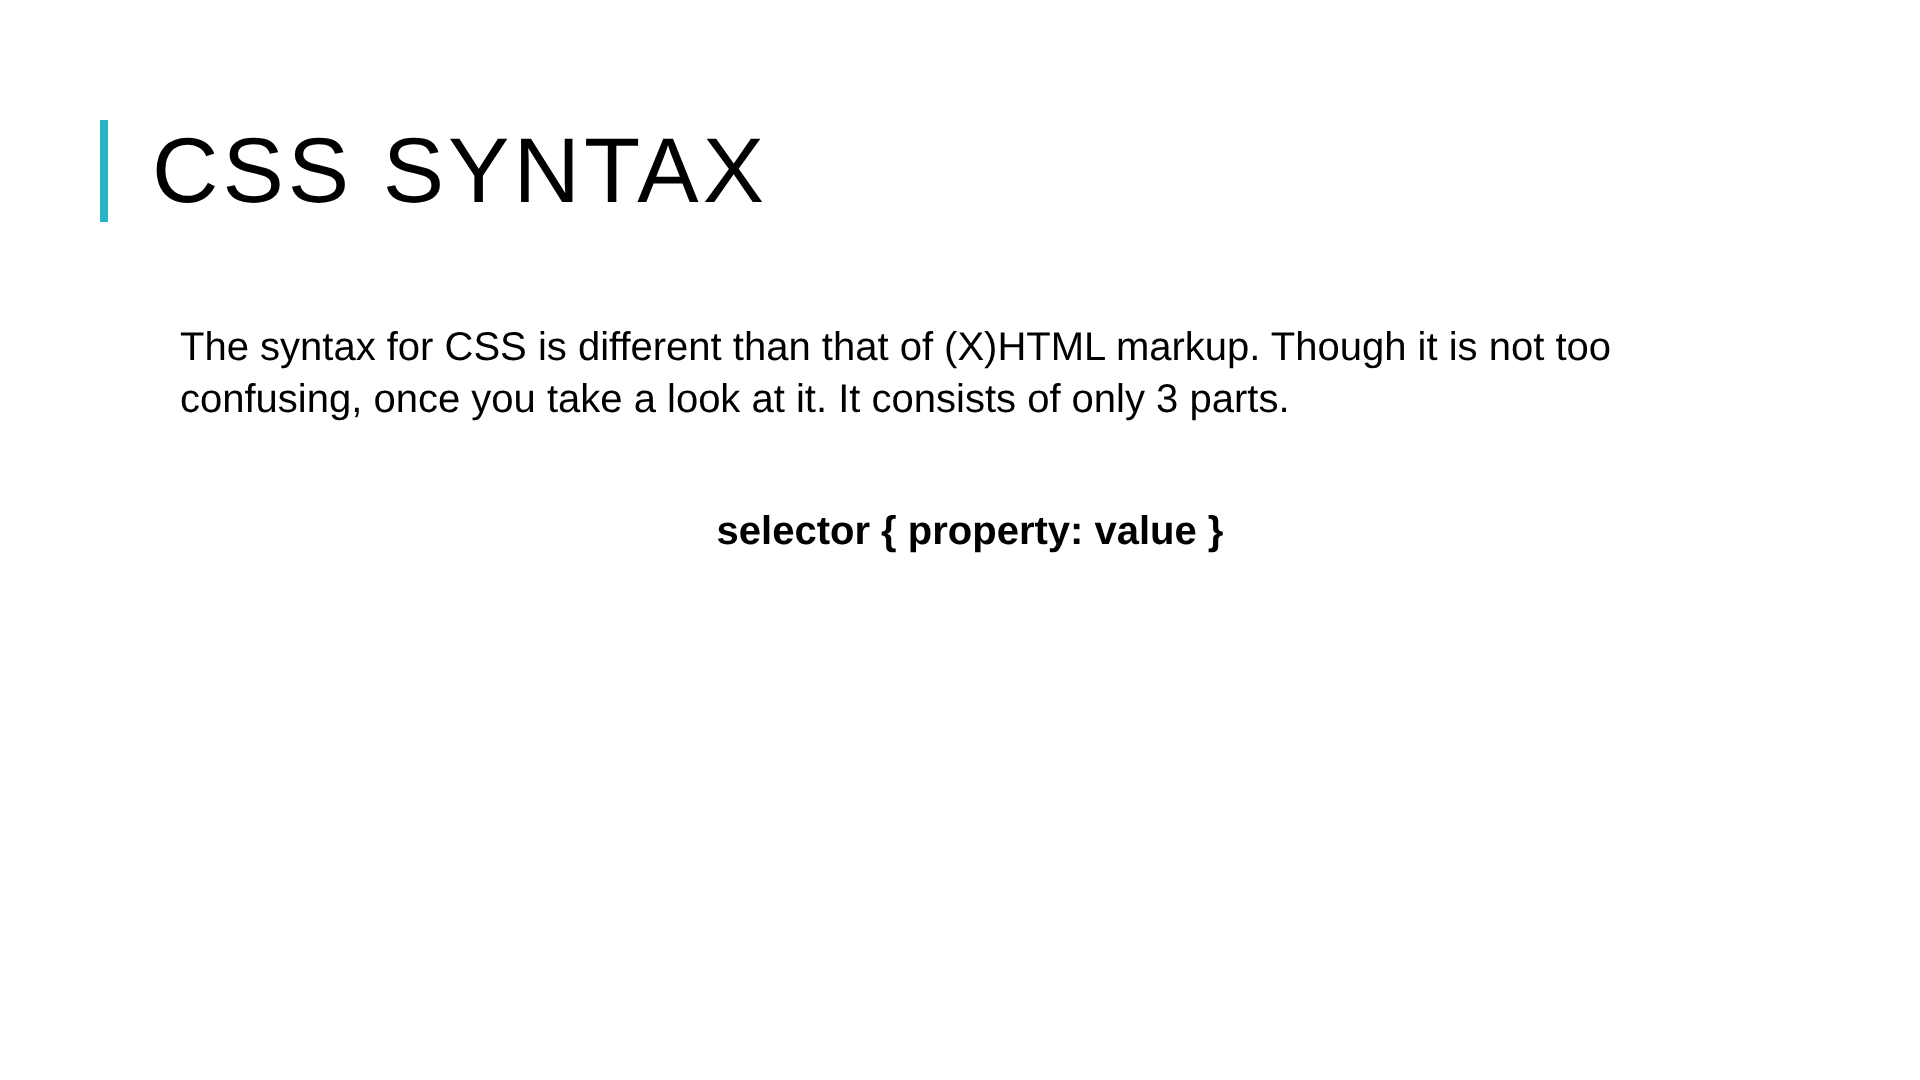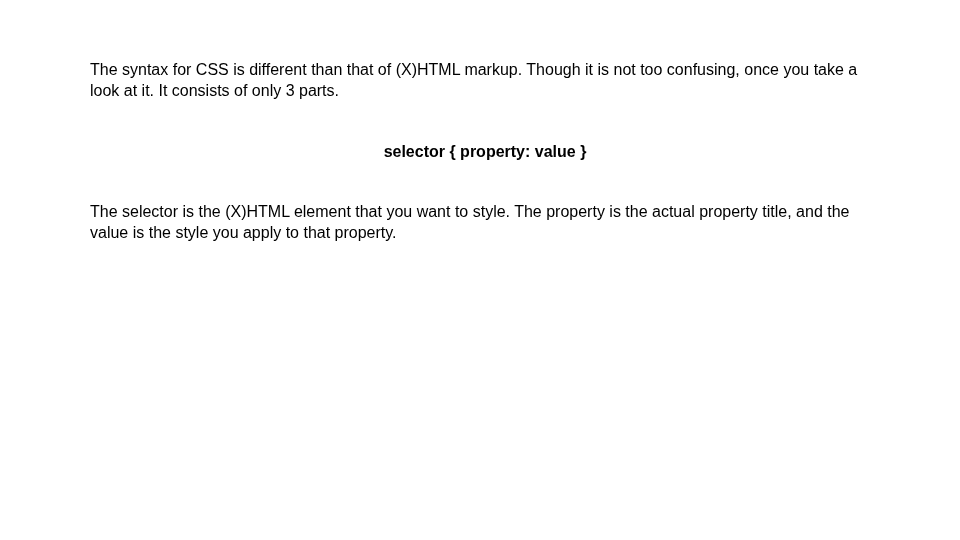--- a/index.html
+++ b/index.html
@@ -26,35 +26,37 @@
   .title-text {
     font-size: 46px;
     letter-spacing: 2px;
     font-weight: 400;
     margin: 0;
     line-height: 1.1;
   }
   .body {
     padding-left: 40px;
     padding-right: 20px;
-    font-size: 16px;
+    font-size: 20px;
     line-height: 1.3;
   }
   .para {
     margin: 0 0 40px 0;
     font-weight: 400;
   }
   .syntax-line {
     font-weight: 700;
     margin: 0 0 40px 0;
     text-align: center;
   }
 </style>
 </head>
 <body>
 
 <div class="slide">
+  <div class="title-block">
+    <h1 class="title-text">CSS SYNTAX</h1>
+  </div>
   <div class="body">
     <p class="para">The syntax for CSS is different than that of (X)HTML markup. Though it is not too confusing, once you take a look at it. It consists of only 3 parts.</p>
     <p class="syntax-line">selector { property: value }</p>
-    <p class="para">The selector is the (X)HTML element that you want to style. The property is the actual property title, and the value is the style you apply to that property.</p>
   </div>
 </div>
 
 </body></html>

